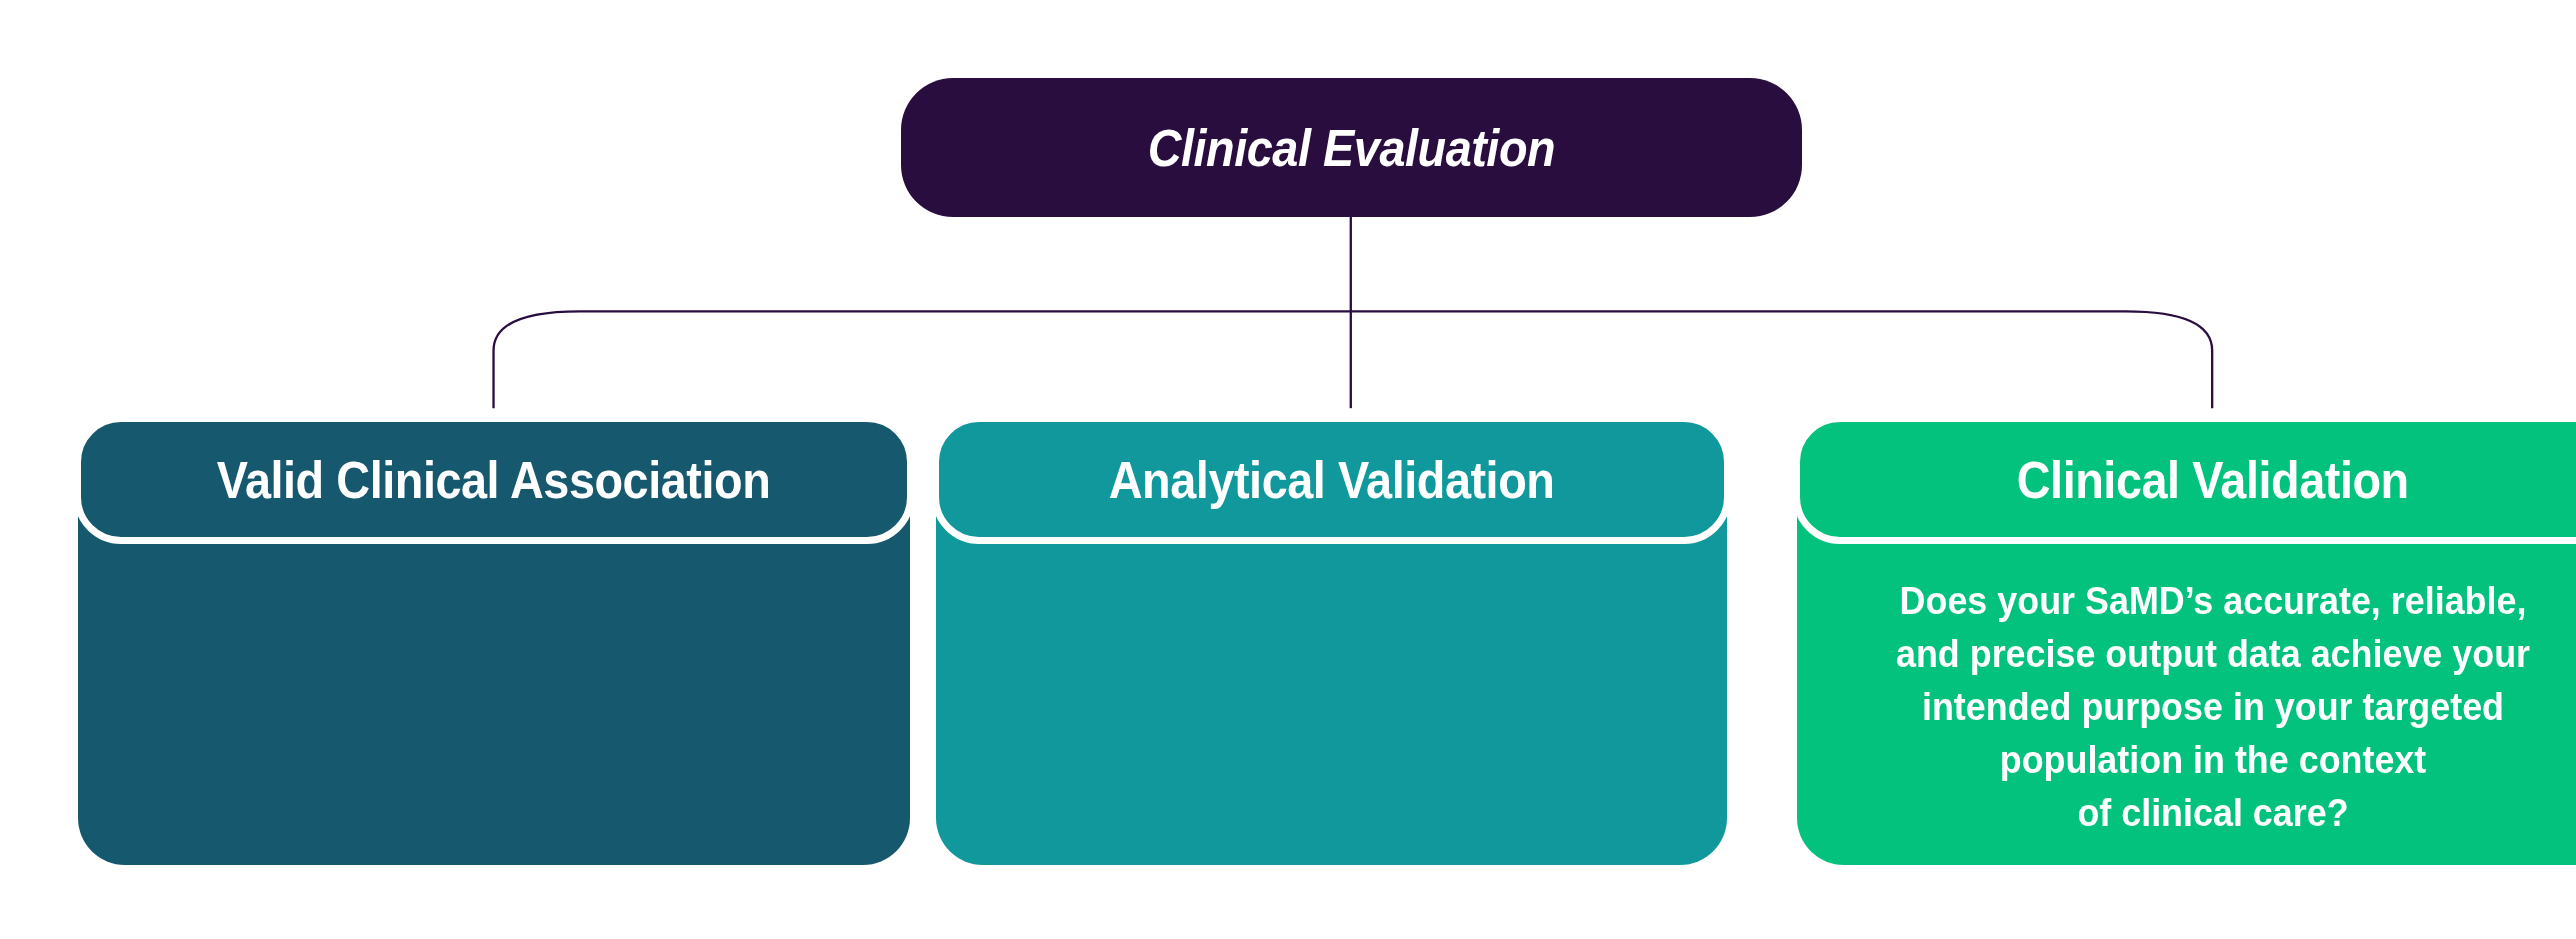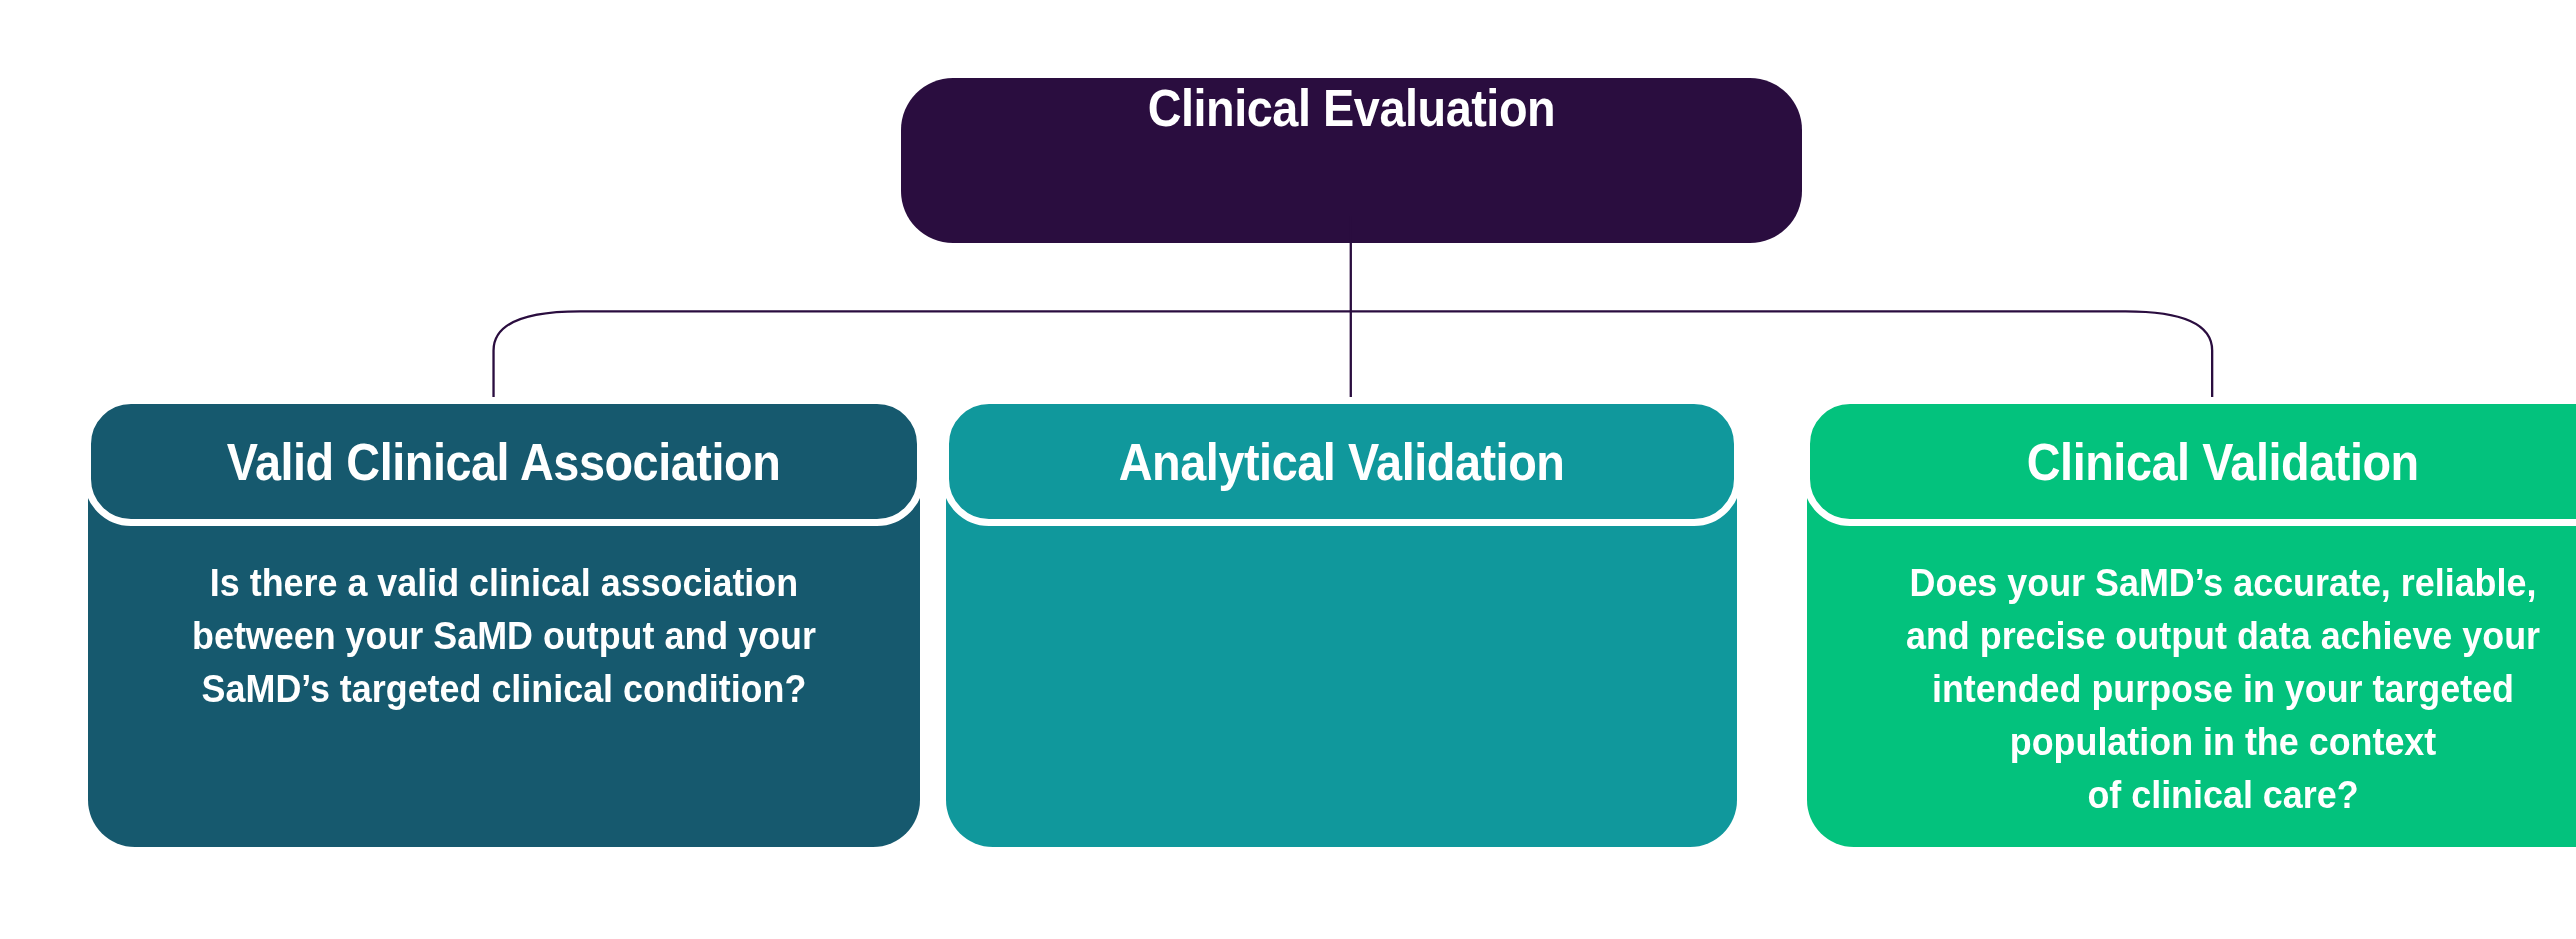--- a/index.html
+++ b/index.html
@@ -6,38 +6,37 @@
   .canvas{
     position:relative;
     width:2716px;height:940px;
     background:#fff;
     font-family:"Liberation Sans",sans-serif;
     font-weight:700;
     overflow:hidden;
   }
   .root-node{
     position:absolute;left:901px;top:78px;
-    width:901px;height:165px;
+    width:901px;height:139px;
     border-radius:52px;
-    display:flex;justify-content:center;
+    display:flex;align-items:center;justify-content:center;font-style:italic;
   }
   .node-title{
     color:#fff;font-size:52px;letter-spacing:-0.5px;
     transform:scaleX(.9);transform-origin:center;
     white-space:nowrap;
   }
   .connector{
     position:absolute;left:0;top:0;width:2716px;height:940px;
     pointer-events:none;
   }
   .connector path{fill:none;stroke-width:4.5px;}
   .card{
-    position:absolute;top:405px;height:442px;
+    position:absolute;top:423px;height:442px;
     border-radius:47px;
-    margin-left:10px;
   }
   .card-1{left:78px;width:832px;}
   .card-2{left:936px;width:791px;}
   .card-3{left:1797px;width:832px;}
   .card-header{
     box-sizing:border-box;
     height:129px;
     margin:-7.7px -4.1px 0;
     border:7.7px solid #fff;
     border-radius:47px;
@@ -68,25 +67,20 @@
 
   <svg class="connector" viewBox="0 0 5272 1824" xmlns="http://www.w3.org/2000/svg" aria-hidden="true">
     <path d="M2622 419 L2622 792" stroke="#2A0D3F"></path>
     <path d="M958 792 L958 680 Q958 604 1126 604 L4126 604 Q4294 604 4294 680 L4294 792" stroke="#2A0D3F"></path>
   </svg>
 
   <section class="card card-1" style="background-color: rgb(22, 89, 110);">
     <header class="card-header" style="background-color: rgb(22, 89, 110);">
       <span class="card-title">Valid Clinical Association</span>
     </header>
-    <div class="card-body">
-      <p>Is there a valid clinical association
-between your SaMD output and your
-SaMD’s targeted clinical condition?</p>
-    </div>
   </section>
 
   <section class="card card-2" style="background-color: rgb(16, 152, 156);">
     <header class="card-header" style="background-color: rgb(16, 152, 156);">
       <span class="card-title">Analytical Validation</span>
     </header>
   </section>
 
   <section class="card card-3" style="background-color: rgb(3, 194, 125);">
     <header class="card-header" style="background-color: rgb(3, 194, 125);">

